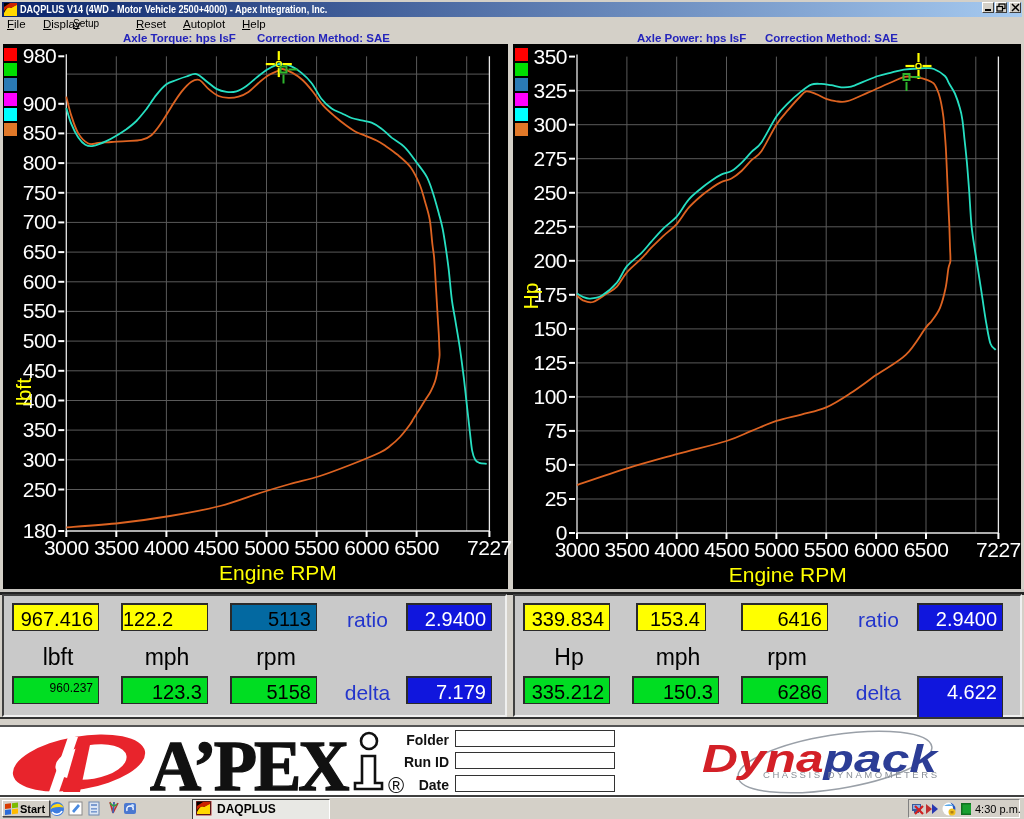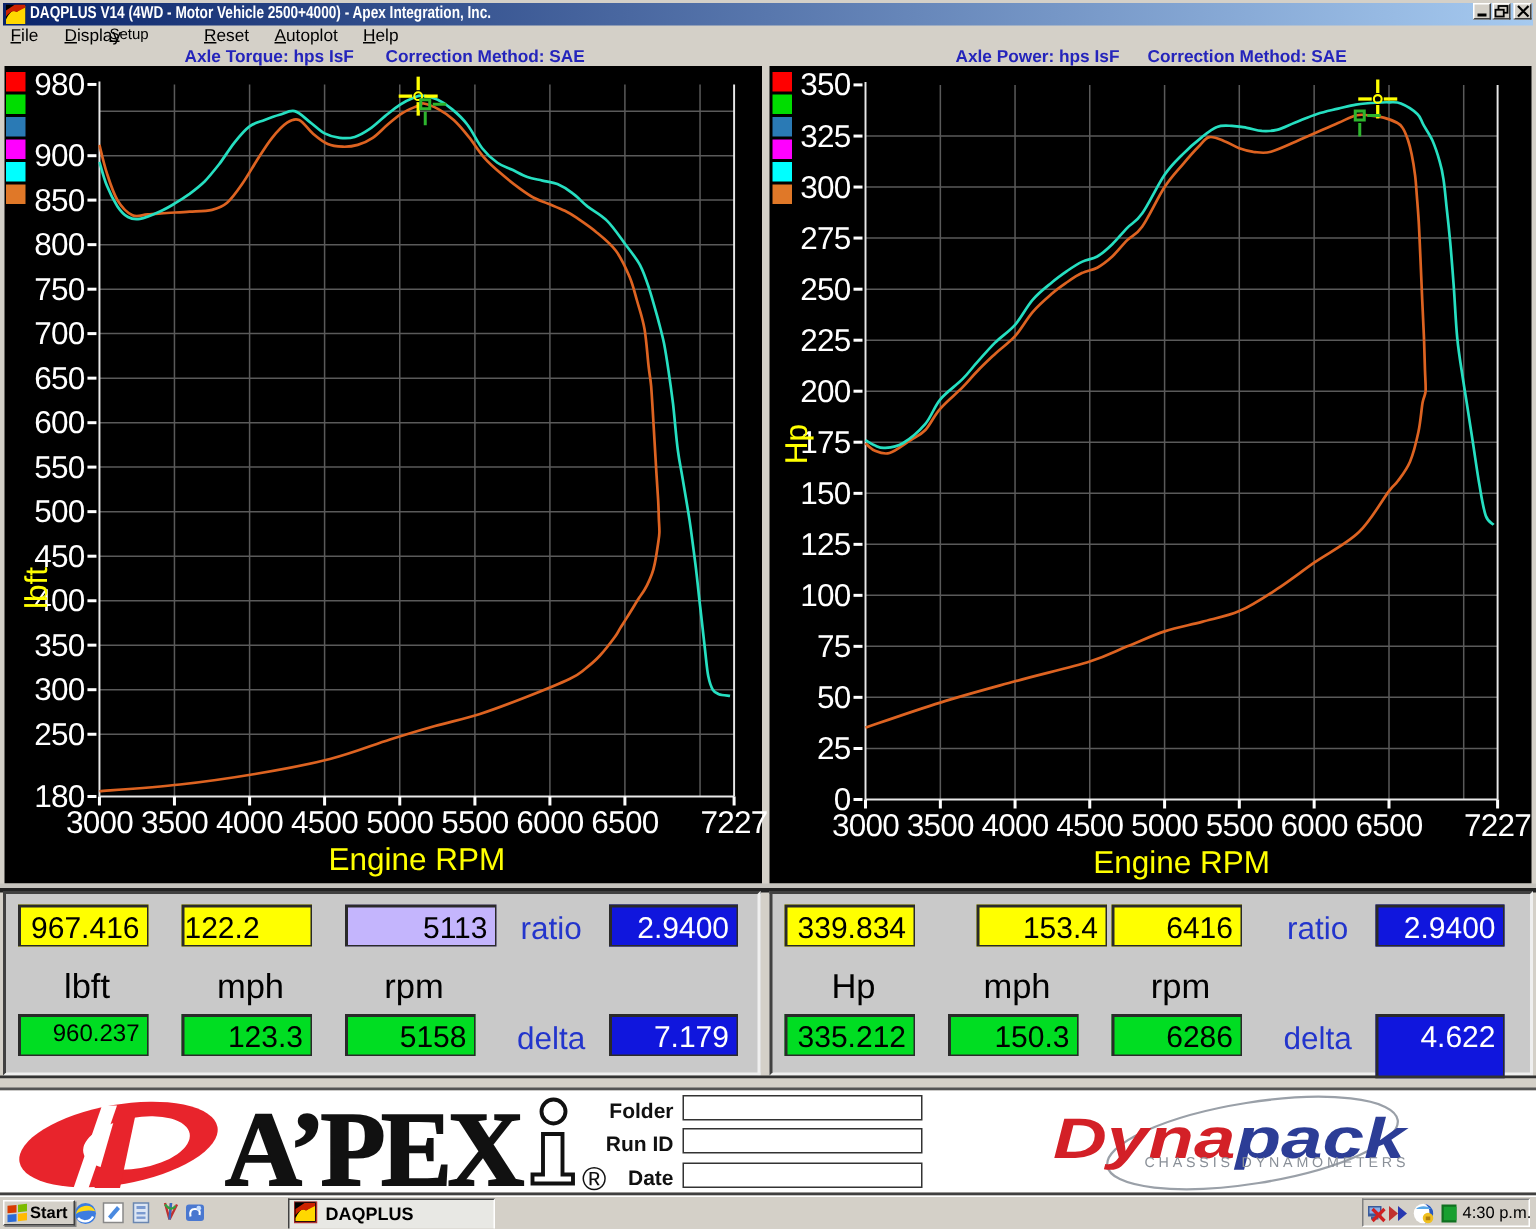--- a/index.html
+++ b/index.html
@@ -228,34 +228,34 @@
 <circle cx="918.5" cy="66.0" r="2.6" fill="none" stroke="#ffff00" stroke-width="1.4"></circle>
 <rect x="903.5" y="74.0" width="6" height="6" fill="none" stroke="#2db52d" stroke-width="2"></rect>
 <line x1="906.5" y1="82.0" x2="906.5" y2="91.0" stroke="#2db52d" stroke-width="2"></line>
 <line x1="911.5" y1="77.0" x2="920.5" y2="77.0" stroke="#2db52d" stroke-width="2"></line>
 </svg>
 <div style="position:absolute;left:0;top:589px;width:1024px;height:5px;background:#c6c4be;"></div>
 <div style="position:absolute;left:0;top:592px;width:1024px;height:3px;background:#222;"></div>
 <div style="position:absolute;left:2px;top:594px;width:505px;height:123px;background:#c9c9c9;border-top:2px solid #404040;border-left:2px solid #404040;border-bottom:2px solid #efefef;border-right:2px solid #efefef;"></div>
 <div style="position:absolute;left:12px;top:603px;width:87px;height:28px;background:#ffff00;border-top:2px solid #2a2a2a;border-left:2px solid #2a2a2a;border-bottom:1px solid #2a2a2a;border-right:1px solid #2a2a2a;color:#000;font-size:20px;text-align:right;padding:3px 5px 0 0;font-family:'Liberation Sans',sans-serif;">967.416</div>
 <div style="position:absolute;left:121px;top:603px;width:87px;height:28px;background:#ffff00;border-top:2px solid #2a2a2a;border-left:2px solid #2a2a2a;border-bottom:1px solid #2a2a2a;border-right:1px solid #2a2a2a;color:#000;font-size:20px;text-align:left;padding:3px 5px 0 0;font-family:'Liberation Sans',sans-serif;">122.2</div>
-<div style="position:absolute;left:230px;top:603px;width:101px;height:28px;background:#c4b5fd;border-top:2px solid #2a2a2a;border-left:2px solid #2a2a2a;border-bottom:1px solid #2a2a2a;border-right:1px solid #2a2a2a;color:#000;font-size:20px;text-align:right;padding:3px 5px 0 0;font-family:'Liberation Sans',sans-serif;">5113</div>
-<div style="position:absolute;left:12px;top:676px;width:87px;height:28px;background:#00dd22;border-top:2px solid #2a2a2a;border-left:2px solid #2a2a2a;border-bottom:1px solid #2a2a2a;border-right:1px solid #2a2a2a;color:#000;font-size:16px;text-align:right;padding:3px 5px 0 0;font-family:'Liberation Sans',sans-serif;">960.237</div>
+<div style="position:absolute;left:230px;top:603px;width:87px;height:28px;background:#0369a1;border-top:2px solid #2a2a2a;border-left:2px solid #2a2a2a;border-bottom:1px solid #2a2a2a;border-right:1px solid #2a2a2a;color:#000;font-size:20px;text-align:right;padding:3px 5px 0 0;font-family:'Liberation Sans',sans-serif;">5113</div>
+<div style="position:absolute;left:12px;top:676px;width:87px;height:28px;background:#00dd22;border-top:2px solid #2a2a2a;border-left:2px solid #2a2a2a;border-bottom:1px solid #2a2a2a;border-right:1px solid #2a2a2a;color:#000;font-size:12px;text-align:right;padding:3px 5px 0 0;font-family:'Liberation Sans',sans-serif;">960.237</div>
 <div style="position:absolute;left:121px;top:676px;width:87px;height:28px;background:#00dd22;border-top:2px solid #2a2a2a;border-left:2px solid #2a2a2a;border-bottom:1px solid #2a2a2a;border-right:1px solid #2a2a2a;color:#000;font-size:20px;text-align:right;padding:3px 5px 0 0;font-family:'Liberation Sans',sans-serif;">123.3</div>
 <div style="position:absolute;left:230px;top:676px;width:87px;height:28px;background:#00dd22;border-top:2px solid #2a2a2a;border-left:2px solid #2a2a2a;border-bottom:1px solid #2a2a2a;border-right:1px solid #2a2a2a;color:#000;font-size:20px;text-align:right;padding:3px 5px 0 0;font-family:'Liberation Sans',sans-serif;">5158</div>
 <div style="position:absolute;left:12px;top:644px;width:92px;text-align:center;color:#000;font-size:23px;font-family:'Liberation Sans',sans-serif;">lbft</div>
 <div style="position:absolute;left:121px;top:644px;width:92px;text-align:center;color:#000;font-size:23px;font-family:'Liberation Sans',sans-serif;">mph</div>
 <div style="position:absolute;left:230px;top:644px;width:92px;text-align:center;color:#000;font-size:23px;font-family:'Liberation Sans',sans-serif;">rpm</div>
 <div style="position:absolute;left:340px;top:608px;width:55px;text-align:center;color:#2335cc;font-size:21px;font-family:'Liberation Sans',sans-serif;">ratio</div>
 <div style="position:absolute;left:340px;top:681px;width:55px;text-align:center;color:#2335cc;font-size:21px;font-family:'Liberation Sans',sans-serif;">delta</div>
 <div style="position:absolute;left:406px;top:603px;width:86px;height:28px;background:#1016dd;border-top:2px solid #2a2a2a;border-left:2px solid #2a2a2a;border-bottom:1px solid #2a2a2a;border-right:1px solid #2a2a2a;color:#fff;font-size:20px;text-align:right;padding:3px 5px 0 0;font-family:'Liberation Sans',sans-serif;">2.9400</div>
 <div style="position:absolute;left:406px;top:676px;width:86px;height:28px;background:#1016dd;border-top:2px solid #2a2a2a;border-left:2px solid #2a2a2a;border-bottom:1px solid #2a2a2a;border-right:1px solid #2a2a2a;color:#fff;font-size:20px;text-align:right;padding:3px 5px 0 0;font-family:'Liberation Sans',sans-serif;">7.179</div>
 <div style="position:absolute;left:513px;top:594px;width:509px;height:123px;background:#c9c9c9;border-top:2px solid #404040;border-left:2px solid #404040;border-bottom:2px solid #efefef;border-right:2px solid #efefef;"></div>
 <div style="position:absolute;left:523px;top:603px;width:87px;height:28px;background:#ffff00;border-top:2px solid #2a2a2a;border-left:2px solid #2a2a2a;border-bottom:1px solid #2a2a2a;border-right:1px solid #2a2a2a;color:#000;font-size:20px;text-align:right;padding:3px 5px 0 0;font-family:'Liberation Sans',sans-serif;">339.834</div>
-<div style="position:absolute;left:651px;top:603px;width:87px;height:28px;background:#ffff00;border-top:2px solid #2a2a2a;border-left:2px solid #2a2a2a;border-bottom:1px solid #2a2a2a;border-right:1px solid #2a2a2a;color:#000;font-size:20px;text-align:right;padding:3px 5px 0 0;font-family:'Liberation Sans',sans-serif;">153.4</div>
+<div style="position:absolute;left:636px;top:603px;width:70px;height:28px;background:#ffff00;border-top:2px solid #2a2a2a;border-left:2px solid #2a2a2a;border-bottom:1px solid #2a2a2a;border-right:1px solid #2a2a2a;color:#000;font-size:20px;text-align:right;padding:3px 5px 0 0;font-family:'Liberation Sans',sans-serif;">153.4</div>
 <div style="position:absolute;left:741px;top:603px;width:87px;height:28px;background:#ffff00;border-top:2px solid #2a2a2a;border-left:2px solid #2a2a2a;border-bottom:1px solid #2a2a2a;border-right:1px solid #2a2a2a;color:#000;font-size:20px;text-align:right;padding:3px 5px 0 0;font-family:'Liberation Sans',sans-serif;">6416</div>
 <div style="position:absolute;left:523px;top:676px;width:87px;height:28px;background:#00dd22;border-top:2px solid #2a2a2a;border-left:2px solid #2a2a2a;border-bottom:1px solid #2a2a2a;border-right:1px solid #2a2a2a;color:#000;font-size:20px;text-align:right;padding:3px 5px 0 0;font-family:'Liberation Sans',sans-serif;">335.212</div>
 <div style="position:absolute;left:632px;top:676px;width:87px;height:28px;background:#00dd22;border-top:2px solid #2a2a2a;border-left:2px solid #2a2a2a;border-bottom:1px solid #2a2a2a;border-right:1px solid #2a2a2a;color:#000;font-size:20px;text-align:right;padding:3px 5px 0 0;font-family:'Liberation Sans',sans-serif;">150.3</div>
 <div style="position:absolute;left:741px;top:676px;width:87px;height:28px;background:#00dd22;border-top:2px solid #2a2a2a;border-left:2px solid #2a2a2a;border-bottom:1px solid #2a2a2a;border-right:1px solid #2a2a2a;color:#000;font-size:20px;text-align:right;padding:3px 5px 0 0;font-family:'Liberation Sans',sans-serif;">6286</div>
 <div style="position:absolute;left:523px;top:644px;width:92px;text-align:center;color:#000;font-size:23px;font-family:'Liberation Sans',sans-serif;">Hp</div>
 <div style="position:absolute;left:632px;top:644px;width:92px;text-align:center;color:#000;font-size:23px;font-family:'Liberation Sans',sans-serif;">mph</div>
 <div style="position:absolute;left:741px;top:644px;width:92px;text-align:center;color:#000;font-size:23px;font-family:'Liberation Sans',sans-serif;">rpm</div>
 <div style="position:absolute;left:851px;top:608px;width:55px;text-align:center;color:#2335cc;font-size:21px;font-family:'Liberation Sans',sans-serif;">ratio</div>
 <div style="position:absolute;left:851px;top:681px;width:55px;text-align:center;color:#2335cc;font-size:21px;font-family:'Liberation Sans',sans-serif;">delta</div>
 <div style="position:absolute;left:917px;top:603px;width:86px;height:28px;background:#1016dd;border-top:2px solid #2a2a2a;border-left:2px solid #2a2a2a;border-bottom:1px solid #2a2a2a;border-right:1px solid #2a2a2a;color:#fff;font-size:20px;text-align:right;padding:3px 5px 0 0;font-family:'Liberation Sans',sans-serif;">2.9400</div>

